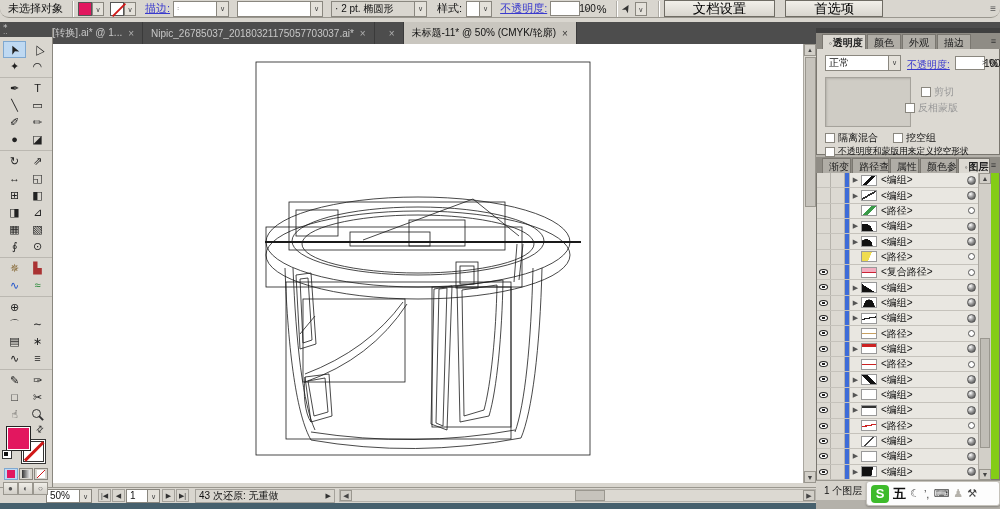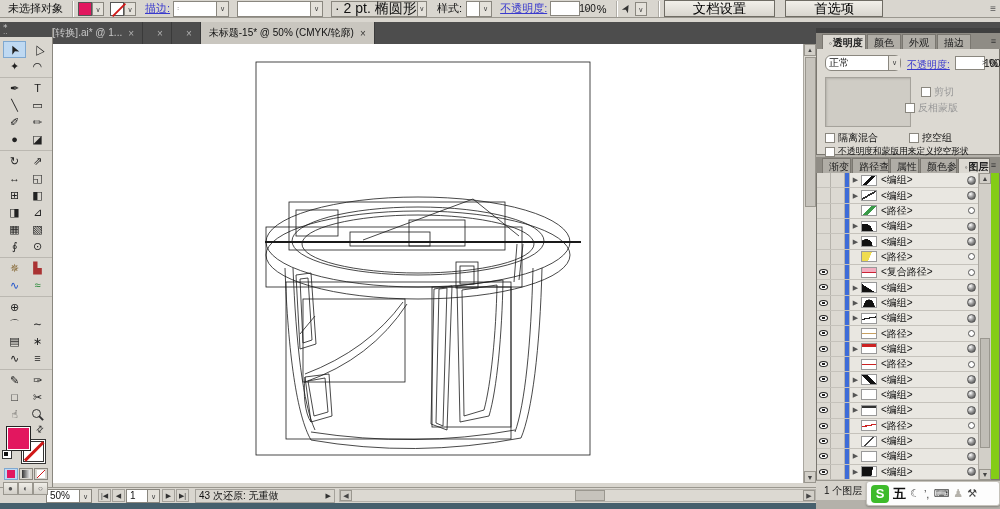--- a/index.html
+++ b/index.html
@@ -1,20 +1,20 @@
 <!DOCTYPE html>
 <html><head>
 <meta charset="utf-8">
 <style>
   * { margin:0; padding:0; box-sizing:border-box; }
   html,body { width:1000px; height:509px; overflow:hidden; }
   body { font-family:"Liberation Sans","DejaVu Sans",sans-serif; font-size:11px; color:#111; background:#D9D6CF; position:relative; }
 
   
-  #control-bar { position:absolute; left:0; top:0; width:1000px; height:18px; background:#D9D6CF; border-bottom:1px solid #9a978f; display:flex; align-items:center; }
+  #control-bar { position:absolute; left:0; top:0; width:1000px; height:18px; background:#D9D6CF; border-bottom:1px solid #9a978f; display:flex; align-items:center;border-radius:9px; }
   #control-bar .lbl { margin:0 4px; white-space:nowrap; }
   #control-bar .link { color:#3A3ACD; text-decoration:underline; white-space:nowrap; margin:0 3px; }
   .swatch { width:14px; height:14px; border:1px solid #555; background:#E2175F; position:relative; }
   .swatch.none { background:#fff; }
   .swatch.none::after { content:""; position:absolute; left:-1px; top:6px; width:18px; height:2px; background:#d01818; transform:rotate(-45deg); }
   .dd-arrow { width:12px; height:14px; border:1px solid #8a877f; background:#E4E1DA; color:#444; font-size:7px; text-align:center; line-height:13px; margin-right:6px; }
   .combo { height:16px; border:1px solid #8a877f; background:#fff; display:flex; align-items:center; justify-content:space-between; padding-left:3px; }
   .combo .dd-arrow { margin:0; border:none; border-left:1px solid #8a877f; height:100%; background:#E4E1DA; }
   .mini-num { width:26px; height:15px; border:1px solid #8a877f; background:#fff; text-align:center; line-height:14px; font-size:10px;padding-left:28px; }
   .bar-btn { height:17px; border:1px solid #6f6c64; background:linear-gradient(#F2F0EA,#D9D6CF); padding:0 28px; line-height:15px; margin-right:10px; white-space:nowrap; }
@@ -87,33 +87,33 @@
   #dock { position:absolute; left:816px; top:28px; width:184px; height:481px; background:#B4B1AA; }
   #dock-header { height:5px; background:#3F3F3F; }
   .panel-tabs { display:flex; align-items:flex-end; height:16px; padding-left:6px; background:#8F8C85; }
   .panel-tab { height:15px; padding:0 6px; font-size:10px; line-height:15px; background:#B0ADA6; color:#222; border:1px solid #7a7770; border-bottom:none; margin-right:1px; white-space:nowrap; overflow:hidden; max-width:44px; }
   .panel-tab.active { background:#DCD9D2; font-weight:bold; }
   .panel-tab.active::before { content:"◦"; font-size:8px; margin-right:1px; }
   .panel-body { background:#DCD9D2; border:1px solid #7a7770; border-top:none; }
 
   
   #transparency-body { height:106px; position:relative; }
-  #blend-combo { position:absolute; left:8px; top:6px; width:76px; height:16px;border-radius:6px; }
+  #blend-combo { position:absolute; left:8px; top:6px; width:76px; height:16px; }
   #tp-opacity-label { position:absolute; left:90px; top:9px; font-size:10px; color:#3A3ACD; text-decoration:underline; white-space:nowrap; }
   #tp-opacity-value { position:absolute; left:138px; top:7px; width:24px; height:14px; }
   #tp-gt { position:absolute; left:165px; top:9px; font-size:8px; color:#333; }
   #tp-pct { position:absolute; left:172px; top:9px; font-size:10px; }
   #tp-thumb { position:absolute; left:8px; top:28px; width:86px; height:50px; background:#CFCCC5; border:1px solid #a5a29b; box-shadow:inset 1px 1px 2px #b5b2ab; }
   .cb-row { position:absolute; display:flex; align-items:center; font-size:10px; white-space:nowrap; }
   .cb { width:10px; height:10px; border:1px solid #8a877f; background:#fff; margin-right:3px; flex:none; }
   .gray { color:#999; }
   #cb-clip { left:104px; top:36px; }
   #cb-invert { left:88px; top:52px; }
   #cb-isolate { left:8px; top:82px; }
-  #cb-knockout { left:92px; top:82px; }
+  #cb-knockout { left:76px; top:82px; }
   #cb-opmask { left:8px; top:96px; font-size:9px; letter-spacing:-.3px; }
 
   
   #layers-body { height:307px; position:relative; background:#84cc16; }
   #layer-list { position:absolute; left:0; top:0; width:162px; height:307px; overflow:hidden; }
   .layer-row { display:flex; align-items:center; height:15.35px; background:#E9E7E1; border-bottom:1px solid #c5c2bb; }
   .cell { width:14px; height:100%; border-right:1px solid #b5b2ab; background:#DCD9D2; flex:none; position:relative; }
   .eye { position:absolute; left:2px; top:4px; width:9px; height:6px; border:1px solid #222; border-radius:50%; background:radial-gradient(circle at 50% 50%, #222 35%, #fff 36%); }
   .color-bar { width:5px; height:100%; background:#3E6CD8; flex:none; border-right:1px solid #b5b2ab; }
   .expand { width:11px; font-size:7px; color:#555; text-align:center; flex:none; }
@@ -170,21 +170,21 @@
   <span class="link" data-name="stroke-link">描边:</span>
   <span class="combo" style="width:56px;" data-name="stroke-weight-combo">
       <span style="font-size:8px;color:#777;">꞉</span>
       <span class="dd-arrow" data-name="chevron-down-icon">∨</span>
     </span>
   <span class="combo" style="width:86px;margin-left:8px;" data-name="width-profile-combo">
       <span></span>
       <span class="dd-arrow" data-name="chevron-down-icon">∨</span>
     </span>
   <span class="combo" style="width:96px;margin-left:8px;background:#D9D6CF;" data-name="brush-combo">
-      <span style="font-size:14px;white-space:nowrap;" data-name="brush-value">· 2 pt. 椭圆形</span>
+      <span style="font-size:10px;white-space:nowrap;" data-name="brush-value">· 2 pt. 椭圆形</span>
       <span class="dd-arrow" data-name="chevron-down-icon">∨</span>
     </span>
   <span class="lbl" style="margin-left:10px;" data-name="style-label">样式:</span>
   <span class="combo" style="width:26px;" data-name="style-combo">
       <span></span>
       <span class="dd-arrow" data-name="chevron-down-icon">∨</span>
     </span>
   <span class="link" style="margin-left:8px;" data-name="opacity-link">不透明度:</span>
   <span class="mini-num" data-name="opacity-input">100</span>
   <span class="lbl" style="font-size:8px;color:#333;" data-name="opacity-stepper-icon">&gt;</span>
@@ -199,27 +199,28 @@
 </div>
 
 <div id="tab-bar" data-name="document-tab-bar">
   <span id="dock-collapse" data-name="toolbar-collapse-icon">⁑</span>
   <div id="doc-tabs" data-name="document-tabs">
       <div class="doc-tab" data-name="document-tab">
         <span class="doc-tab-label" data-name="document-tab-label">16959 [转换].ai* @ 1...</span>
         <span class="doc-tab-close" data-name="close-icon">×</span>
       </div>
       <div class="doc-tab" data-name="document-tab">
+        <span class="doc-tab-label" data-name="document-tab-label">Nipic_26785037_20180321175057703037.ai*</span>
         <span class="doc-tab-close" data-name="close-icon">×</span>
       </div>
       <div class="doc-tab" data-name="document-tab">
         <span class="doc-tab-close" data-name="close-icon">×</span>
       </div>
       <div class="doc-tab active" data-name="document-tab">
-        <span class="doc-tab-label" data-name="document-tab-label">未标题-15* @ 50% (CMYK/轮廓)</span>
+        <span class="doc-tab-label" data-name="document-tab-label">未标题-11* @ 50% (CMYK/轮廓)</span>
         <span class="doc-tab-close" data-name="close-icon">×</span>
       </div>
     </div>
   <span id="tab-overflow" data-name="tab-overflow-icon">»</span>
   <span id="dock-menu-icon" data-name="dock-menu-icon">≡</span>
 </div>
 
 <div id="toolbar" data-name="tools-panel">
   <div id="toolbar-header" data-name="tools-panel-header">‥</div>
   <div id="tool-grid" data-name="tool-grid">

